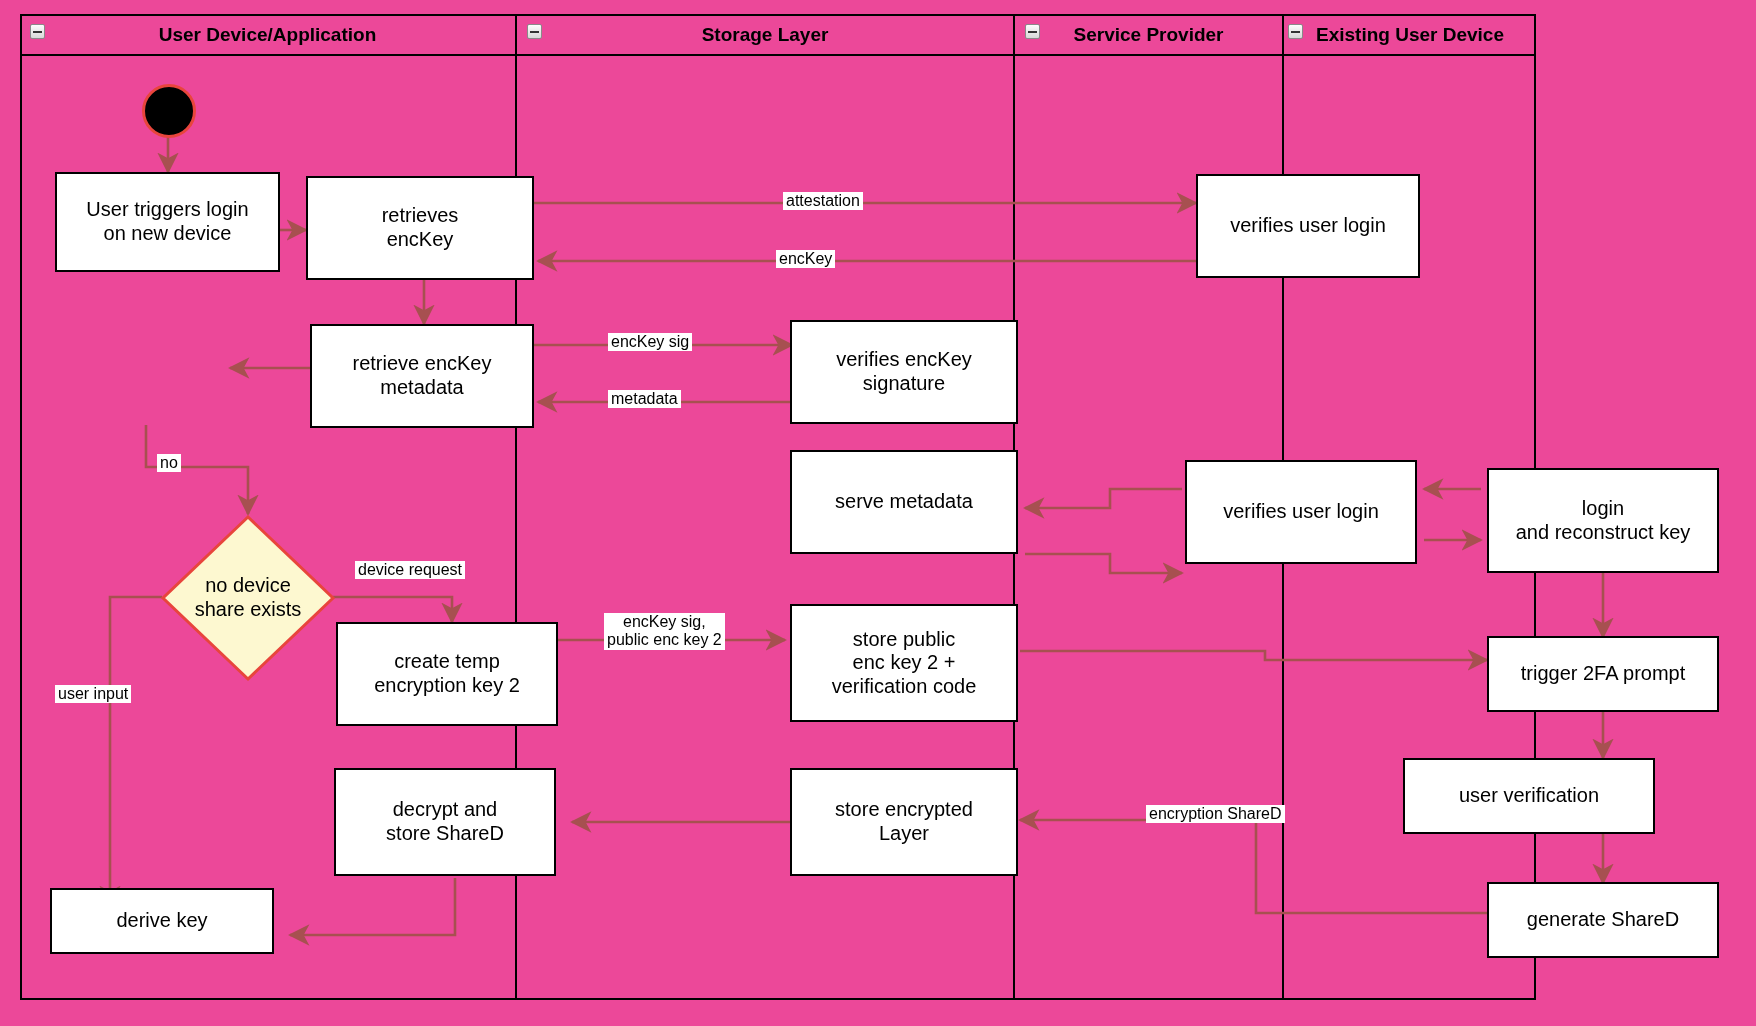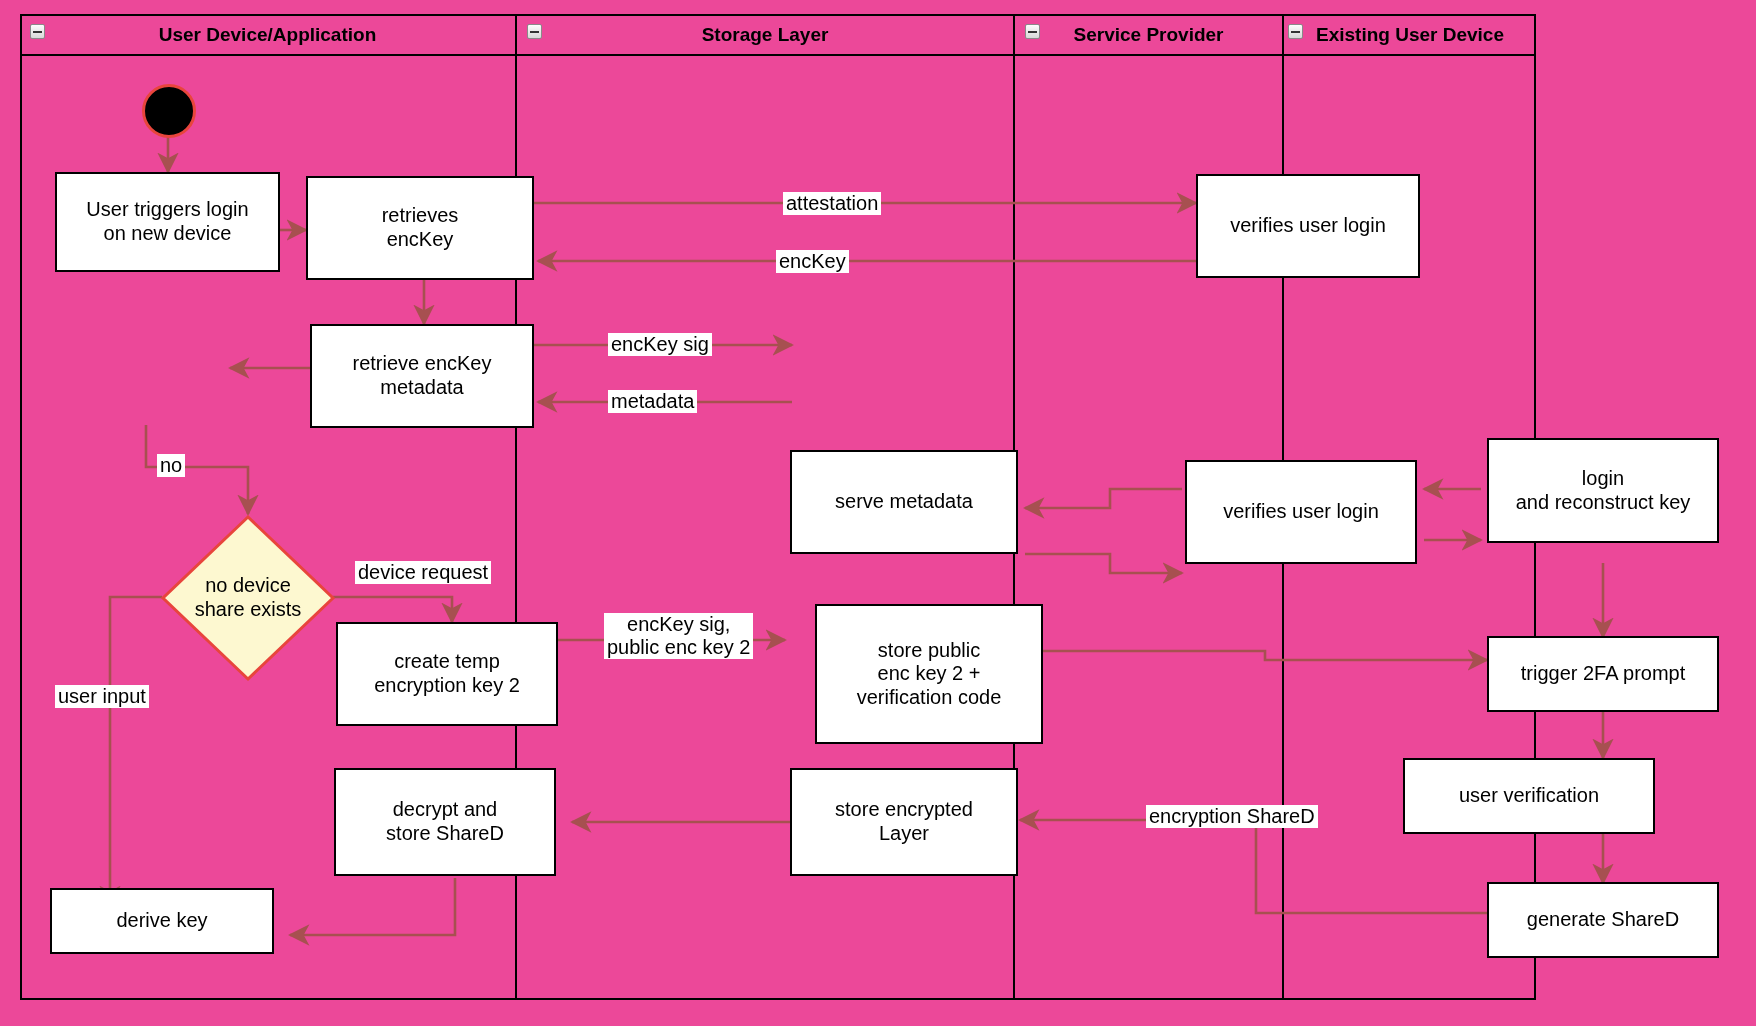--- a/index.html
+++ b/index.html
@@ -114,21 +114,21 @@
   .edge-layer {
     position: absolute;
     left: 0;
     top: 0;
     width: 1756px;
     height: 1026px;
     pointer-events: none;
   }
   .edge-label {
     position: absolute;
-    font-size: 20px;
+    font-size: 16px;
     color: #000000;
     background: #ffffff;
     padding: 0 3px;
     white-space: pre-line;
     text-align: center;
     line-height: 1.15;
   }
 </style>
 </head>
 <body>
@@ -231,35 +231,37 @@
   </div>
 
   <div class="node" style="left:336px; top:622px; width:222px; height:104px;">create temp
 encryption key 2</div>
 
   <div class="node" style="left:334px; top:768px; width:222px; height:108px;">decrypt and
 store ShareD</div>
 
   <div class="node" style="left:50px; top:888px; width:224px; height:66px;">derive key</div>
 
+  <div class="node" style="left:790px; top:320px; width:228px; height:104px;">verifies encKey
+signature</div>
 
   <div class="node" style="left:790px; top:450px; width:228px; height:104px;">serve metadata</div>
 
-  <div class="node" style="left:790px; top:604px; width:228px; height:140px;margin-left:25px;">store public
+  <div class="node" style="left:790px; top:604px; width:228px; height:118px;">store public
 enc key 2 +
 verification code</div>
 
   <div class="node" style="left:790px; top:768px; width:228px; height:108px;">store encrypted
 Layer</div>
 
   <div class="node" style="left:1196px; top:174px; width:224px; height:104px;">verifies user login</div>
 
   <div class="node" style="left:1185px; top:460px; width:232px; height:104px;">verifies user login</div>
 
-  <div class="node" style="left:1487px; top:438px; width:232px; height:105px;">login
+  <div class="node" style="left:1487px; top:468px; width:232px; height:105px;">login
 and reconstruct key</div>
 
   <div class="node" style="left:1487px; top:636px; width:232px; height:76px;">trigger 2FA prompt</div>
 
   <div class="node" style="left:1403px; top:758px; width:252px; height:76px;">user verification</div>
 
   <div class="node" style="left:1487px; top:882px; width:232px; height:76px;">generate ShareD</div>
 
   <div class="edge-label" style="left:783px; top:192px;">attestation</div>
 

